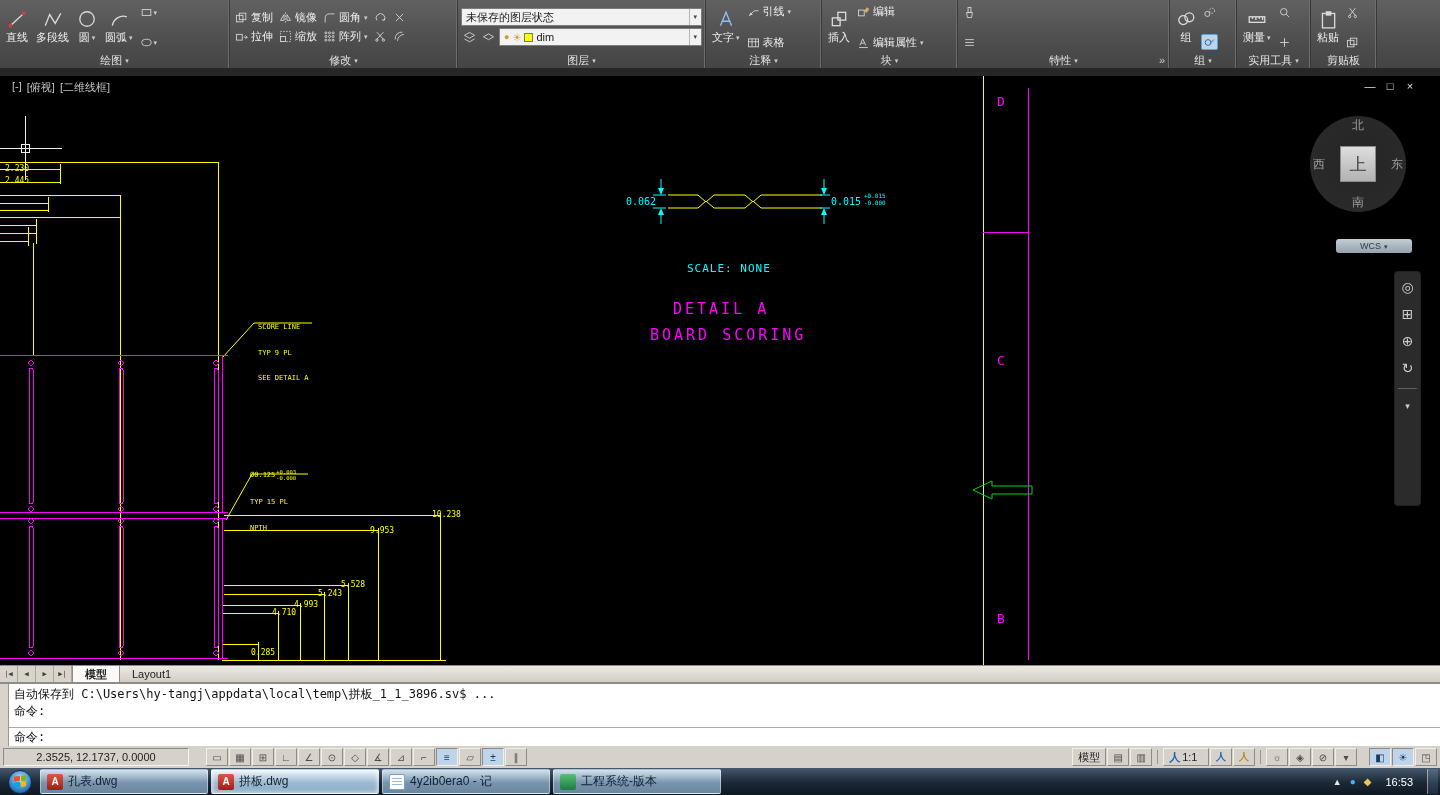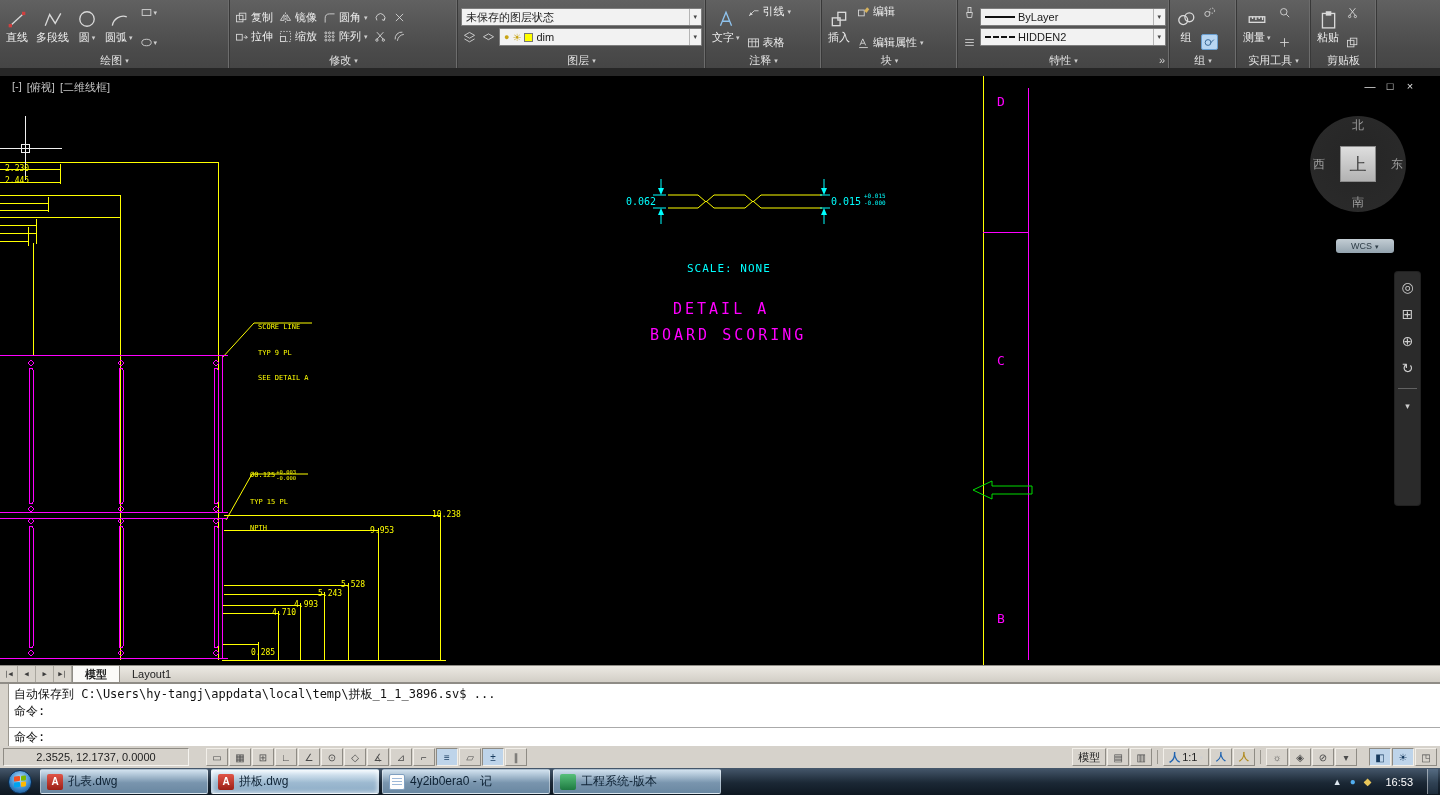--- a/index.html
+++ b/index.html
@@ -44,21 +44,21 @@
   .winctl span {width:16px;height:15px;display:flex;align-items:center;justify-content:center;color:#e2e2e2;font-size:11px;}
   .tolstack {display:inline-flex;flex-direction:column;font-size:5.5px;line-height:6px;vertical-align:middle;margin-left:1px;}
   .tolstack2 {position:absolute;display:flex;flex-direction:column;font-size:6px;line-height:6.5px;}
   .compass {position:absolute;left:1310px;top:40px;width:96px;height:96px;border-radius:50%;background:radial-gradient(circle at 50% 45%, rgba(112,112,112,.35) 30%, rgba(64,64,64,.65) 72%);}
   .compass .cl {position:absolute;color:#9d9d9d;font-size:12px;}
   .cl.n {top:1px;left:50%;transform:translateX(-50%);}
   .cl.s {bottom:1px;left:50%;transform:translateX(-50%);}
   .cl.w {left:3px;top:50%;transform:translateY(-50%);}
   .cl.e {right:3px;top:50%;transform:translateY(-50%);}
   .cubetop {position:absolute;left:30px;top:30px;width:36px;height:36px;background:linear-gradient(#dedede,#b2b2b2);border:1px solid #8c8c8c;color:#3d3d3d;font-size:17px;display:flex;align-items:center;justify-content:center;}
-  .wcsbtn {position:absolute;left:1336px;top:163px;background:linear-gradient(#c3cdd4,#93a3ae);border-radius:3px;color:#2e3d47;font-size:9px;padding:2px 15px;display:flex;align-items:center;gap:3px;border:none;}
+  .wcsbtn {position:absolute;left:1336px;top:163px;background:linear-gradient(#c3cdd4,#93a3ae);border-radius:3px;color:#2e3d47;font-size:9px;padding:2px 24px;display:flex;align-items:center;gap:3px;border:none;}
   .wcsbtn .caret{color:#2e3d47;}
   .navbar {position:absolute;left:1394px;top:195px;width:27px;height:235px;background:rgba(86,86,86,.5);border:1px solid rgba(28,28,28,.65);border-radius:4px;display:flex;flex-direction:column;align-items:center;padding:8px 0;gap:13px;}
   .navbar span {color:#cdcdcd;font-size:14px;line-height:1;}
   .navbar .nsep {width:19px;border-top:1px solid rgba(200,200,200,.35);}
   .navbar .small {font-size:9px;}
 
   
   .tabbar {height:17px;background:linear-gradient(#ece9e3,#d2cec6);border-top:1px solid #8f8c86;display:flex;align-items:stretch;font-size:11px;}
   .tnav {width:18px;display:flex;align-items:center;justify-content:center;font-size:7px;color:#3c3c3c;background:#d8d4cc;border:none;border-right:1px solid #aaa79f;font-family:"DejaVu Sans Mono",monospace;}
   .tab {display:flex;align-items:center;padding:0 12px;color:#222;background:transparent;border:none;font-size:11px;}
@@ -363,32 +363,20 @@
               <svg class="is" viewBox="0 0 18 18">
                 <rect x="7" y="2" width="4" height="7"></rect>
                 <path d="M5 9 H13 L12 16 H6 Z"></path>
               </svg>
             </button>
           <button class="mini">
               <svg class="is" viewBox="0 0 18 18">
                 <path d="M3 5 H15 M3 9 H15 M3 13 H15"></path>
               </svg>
             </button>
-        </div>
-        <div class="ptools vert" style="flex:1;padding:0">
-          <div class="combo">
-            <span class="lineprev"></span>
-            <span>ByLayer</span>
-            <span class="cdd">▾</span>
-          </div>
-          <div class="combo">
-            <span class="lineprev dashed"></span>
-            <span>HIDDEN2</span>
-            <span class="cdd">▾</span>
-          </div>
         </div>
       </div>
       <div class="plabel">
           <span>特性</span>
           <span class="caret">▾</span>
           <span class="overflowmark">»</span>
         </div>
     </div>
 
     <div class="panel" style="width:67px">

